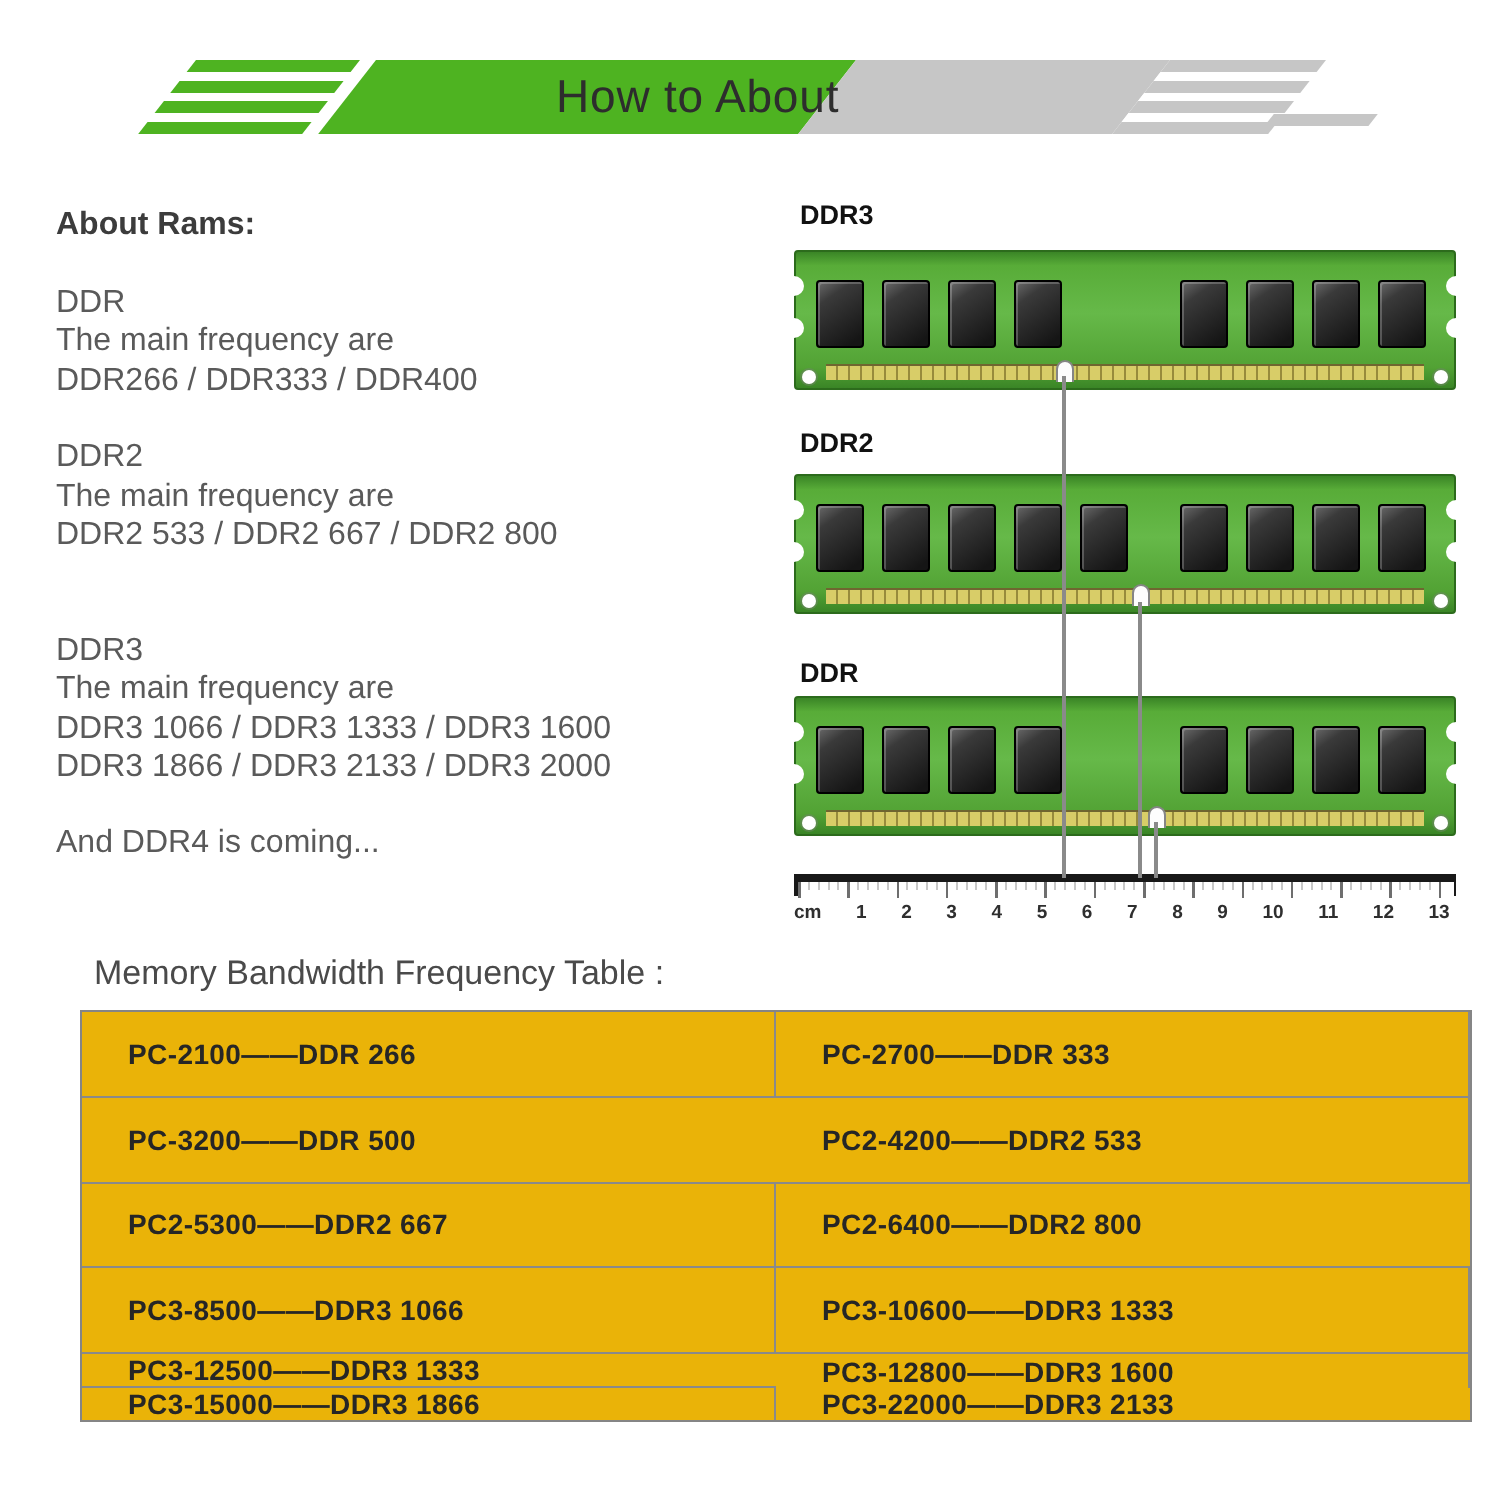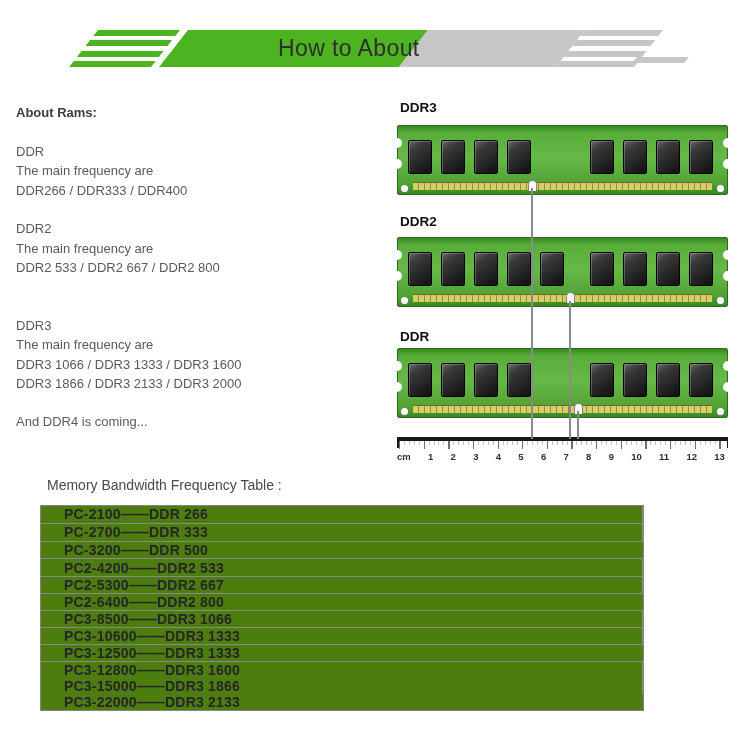--- a/index.html
+++ b/index.html
@@ -12,22 +12,22 @@
   .banner-skew > div{position:absolute;top:0;bottom:0;}
   .stripes-left{left:0;width:82px;background:repeating-linear-gradient(to bottom,#4eb321 0 6px,#ffffff 6px 10.3px);}
   .bar-green{left:90px;width:240px;background:#4eb321;}
   .bar-gray{left:330px;width:157px;background:#c6c6c6;}
   .stripes-right{left:487px;width:78px;background:repeating-linear-gradient(to bottom,#c6c6c6 0 6px,#ffffff 6px 10.3px);}
   .tail-stripe{left:560px;top:27px!important;bottom:auto!important;width:52px;height:6px;background:#c6c6c6;}
   .banner-title{position:absolute;left:278px;top:35px;font-size:23px;color:#2d2d2d;
                 letter-spacing:.4px;z-index:3;}
 
   
-  .about{position:absolute;left:16px;top:103px;width:350px;color:#5a5a5a;
-         font-size:13px;line-height:19.5px;}
+  .about{position:absolute;left:28px;top:103px;width:350px;color:#5a5a5a;
+         font-size:16px;line-height:19.5px;}
   .about-heading{font-weight:bold;color:#3c3c3c;margin:0 0 18px 0;}
   .about p{margin:0 0 19px 0;}
   .about p.gap-big{margin-bottom:38px;}
   .about p.last{margin-bottom:18px;}
 
   
   .ram-label{position:absolute;left:400px;font-weight:bold;font-size:13.5px;color:#111;z-index:2;}
   .stick{position:absolute;left:397px;width:331px;height:70px;box-sizing:border-box;
          background:linear-gradient(180deg,#3a8526 0%,#58ac38 10%,#66b949 45%,#52a234 85%,#3a8526 100%);
          border:1px solid #2c6b1c;border-radius:2px;z-index:1;}
@@ -59,24 +59,24 @@
   .ruler-end{position:absolute;top:0;width:1.5px;height:11px;background:#191919;}
   .re-l{left:0;} .re-r{right:0;}
   .ticks-minor{position:absolute;left:2px;right:4px;top:3.5px;height:4.5px;
                background:repeating-linear-gradient(to right,#c8c8c8 0 1px,transparent 1px 4.93px);}
   .ticks-major{position:absolute;left:2px;right:4px;top:3.5px;height:8.5px;
                background:repeating-linear-gradient(to right,#6e6e6e 0 1.3px,transparent 1.3px 24.64px);}
   .ruler-labels{position:absolute;left:0;top:14px;width:328px;display:flex;
                 justify-content:space-between;font-size:9.5px;font-weight:bold;color:#2f2f2f;}
 
   
-  .table-title{position:absolute;left:47px;top:477px;font-size:14px;color:#4a4a4a;}
-  .freq-table{position:absolute;left:40px;top:505px;width:604px;height:206px;box-sizing:border-box;
+  .table-title{position:absolute;left:47px;top:477px;font-size:17px;color:#4a4a4a;}
+  .freq-table{position:absolute;left:40px;top:505px;width:696px;height:206px;box-sizing:border-box;
               border:1px solid #858585;display:grid;
-              grid-template-columns:1fr;grid-template-rows:repeat(4,1fr);background:#4d7c0f;}
+              grid-template-columns:1fr 1fr;grid-template-rows:repeat(4,1fr);background:#eab308;}
   .cell{border-right:1px solid #8a8a8a;border-bottom:1px solid #8a8a8a;
         display:flex;align-items:center;padding-left:23px;
         font-size:14px;font-weight:bold;color:#262626;letter-spacing:.2px;}
   .cell:nth-child(3n){border-right:none;}
   .cell:nth-child(n+10){border-bottom:none;text-align:right;}
 </style>
 </head>
 <body>
 
 <div class="canvas">

